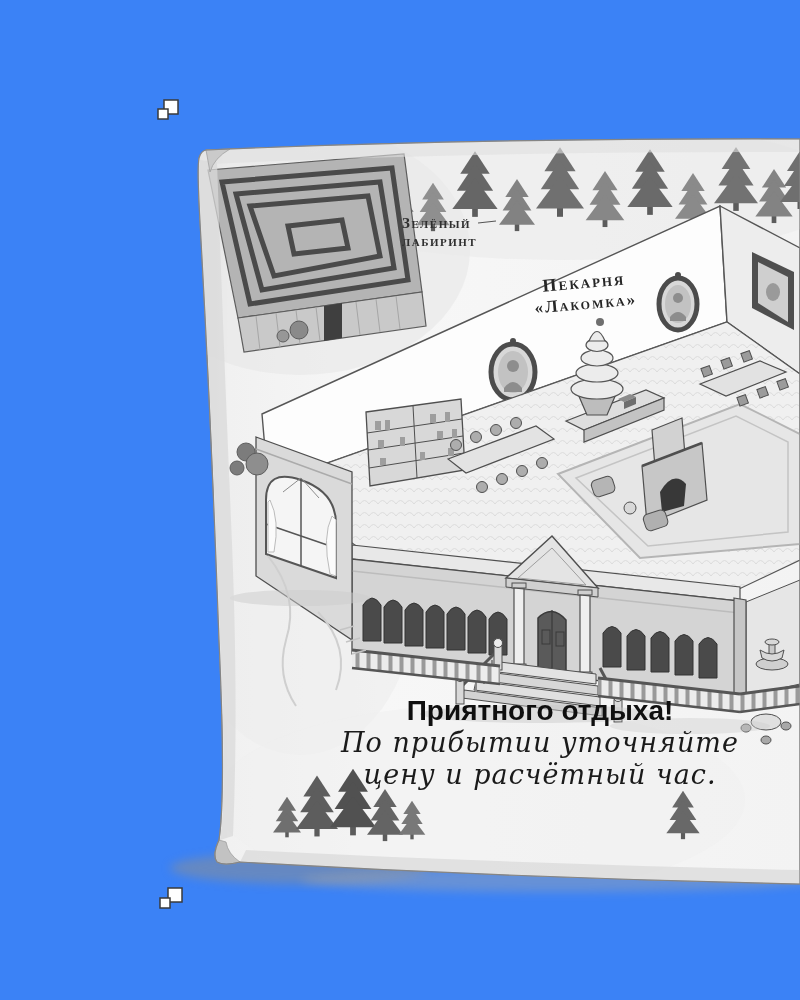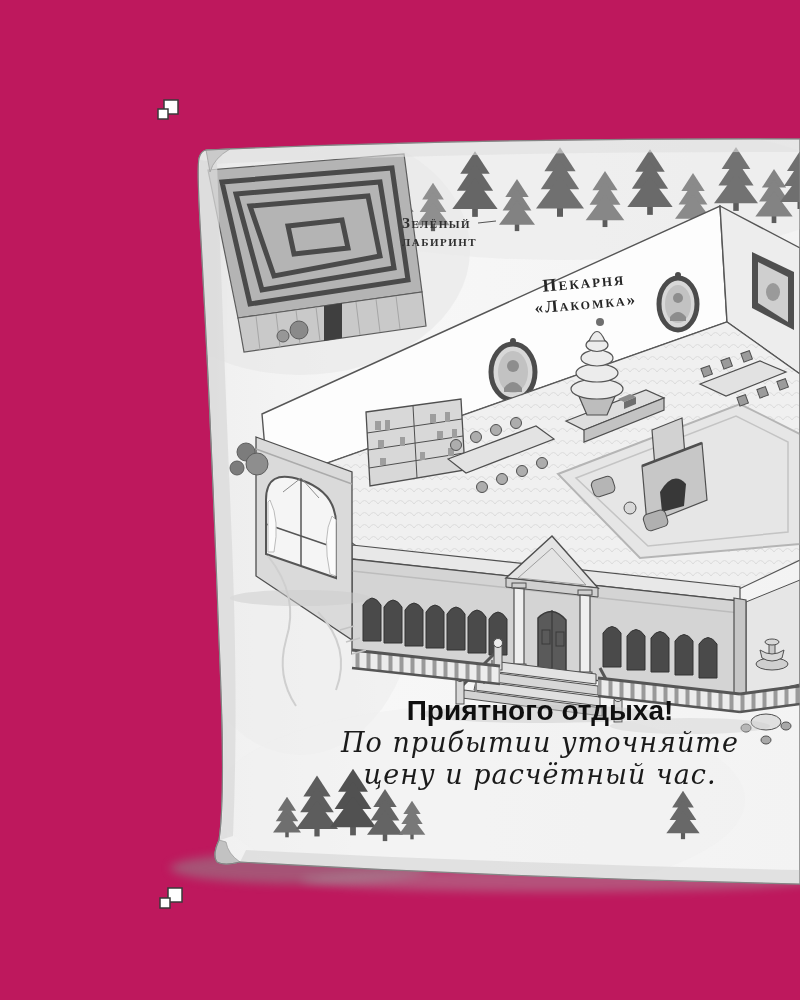--- a/index.html
+++ b/index.html
@@ -1,16 +1,16 @@
 <!DOCTYPE html>
 <html><head>
 <meta charset="utf-8">
 <style>
   html,body{margin:0;padding:0;background:#ffffff;}
-  .canvas{position:relative;width:800px;height:1000px;background:#be185d;overflow:hidden;}
+  .canvas{position:relative;width:800px;height:1000px;background:#3b82f6;overflow:hidden;}
   svg{position:absolute;top:0;left:0;}
   .caps-label{font-family:"Liberation Serif",serif;font-variant:small-caps;font-weight:600;fill:#2f2f2f;letter-spacing:1.5px;}
   .sign-text{font-family:"Liberation Serif",serif;font-variant:small-caps;font-weight:600;fill:#262626;letter-spacing:2px;}
   .caption-title{font-family:"Liberation Sans",sans-serif;font-weight:bold;font-size:28px;fill:#0f0f0f;}
   .caption-script{font-family:"DejaVu Serif",serif;font-style:italic;font-size:27px;fill:#1a1a1a;letter-spacing:1px;}
 </style>
 </head>
 <body>
 
 <div class="canvas">

